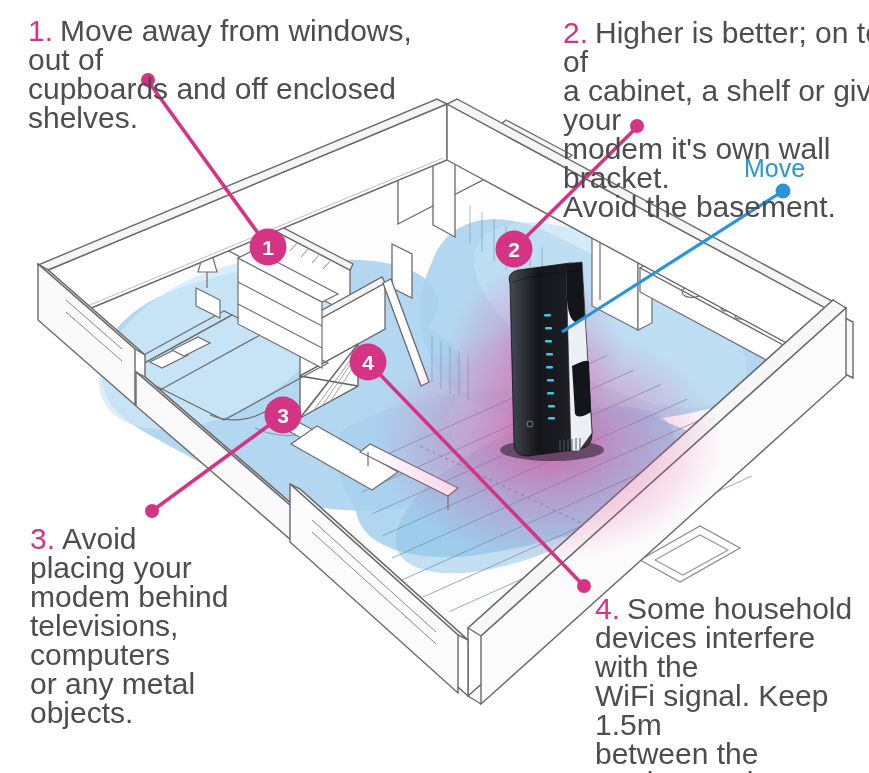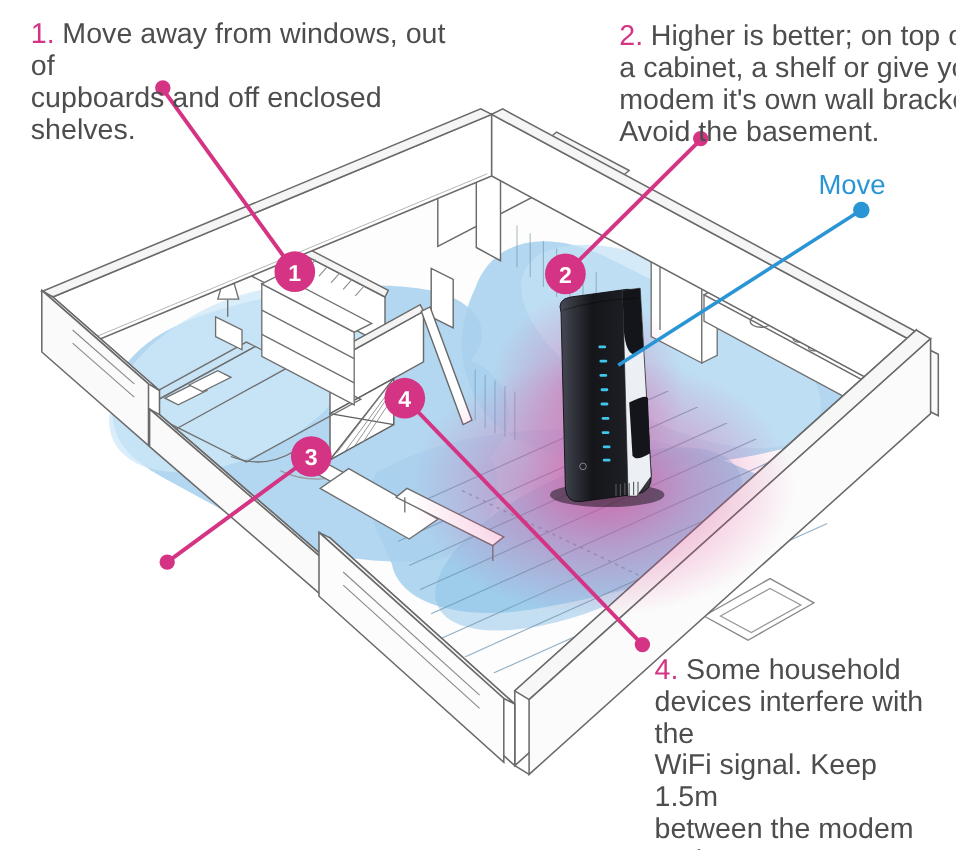--- a/index.html
+++ b/index.html
@@ -5,21 +5,21 @@
   :root{
     --pink:#d53484;
     --blue:#2a95d5;
     --ink:#4d4d4d;
   }
   html,body{margin:0;padding:0;background:#ffffff;}
   body{width:869px;height:773px;overflow:hidden;
        font-family:"Liberation Sans","DejaVu Sans",sans-serif;}
   .stage{position:relative;width:869px;height:773px;background:#fff;}
   .scene{position:absolute;left:0;top:0;}
-  .note{position:absolute;font-size:26px;line-height:29px;color:var(--ink);}
+  .note{position:absolute;font-size:30px;line-height:29px;color:var(--ink);}
   .note .num{color:var(--pink);margin-right:7px;}
   .note .body{white-space:pre-line;}
   .modem-label{position:absolute;left:744px;top:154px;font-size:25px;color:var(--blue);}
   .n1{left:28px;top:16px;width:390px;}
   .n2{left:515px;top:18px;width:350px;margin-left:48px;}
   .n3{left:30px;top:524px;width:250px;}
   .n4{left:595px;top:594px;width:265px;}
 </style>
 </head>
 <body>
@@ -236,20 +236,27 @@
 cupboards and off enclosed shelves.</span>
 </div>
 
 <div class="note n2">
   <span class="num">2.</span><span class="body">Higher is better; on top of
 a cabinet, a shelf or give your
 modem it's own wall bracket.
 Avoid the basement.</span>
 </div>
 
+<div class="note n3">
+  <span class="num">3.</span><span class="body">Avoid
+placing your
+modem behind
+televisions, computers
+or any metal objects.</span>
+</div>
 
 <div class="note n4">
   <span class="num">4.</span><span class="body">Some household
 devices interfere with the
 WiFi signal. Keep 1.5m
 between the modem and
 cordless telephones, baby
 monitors, microwaves and
 other WiFi routers.</span>
 </div>

